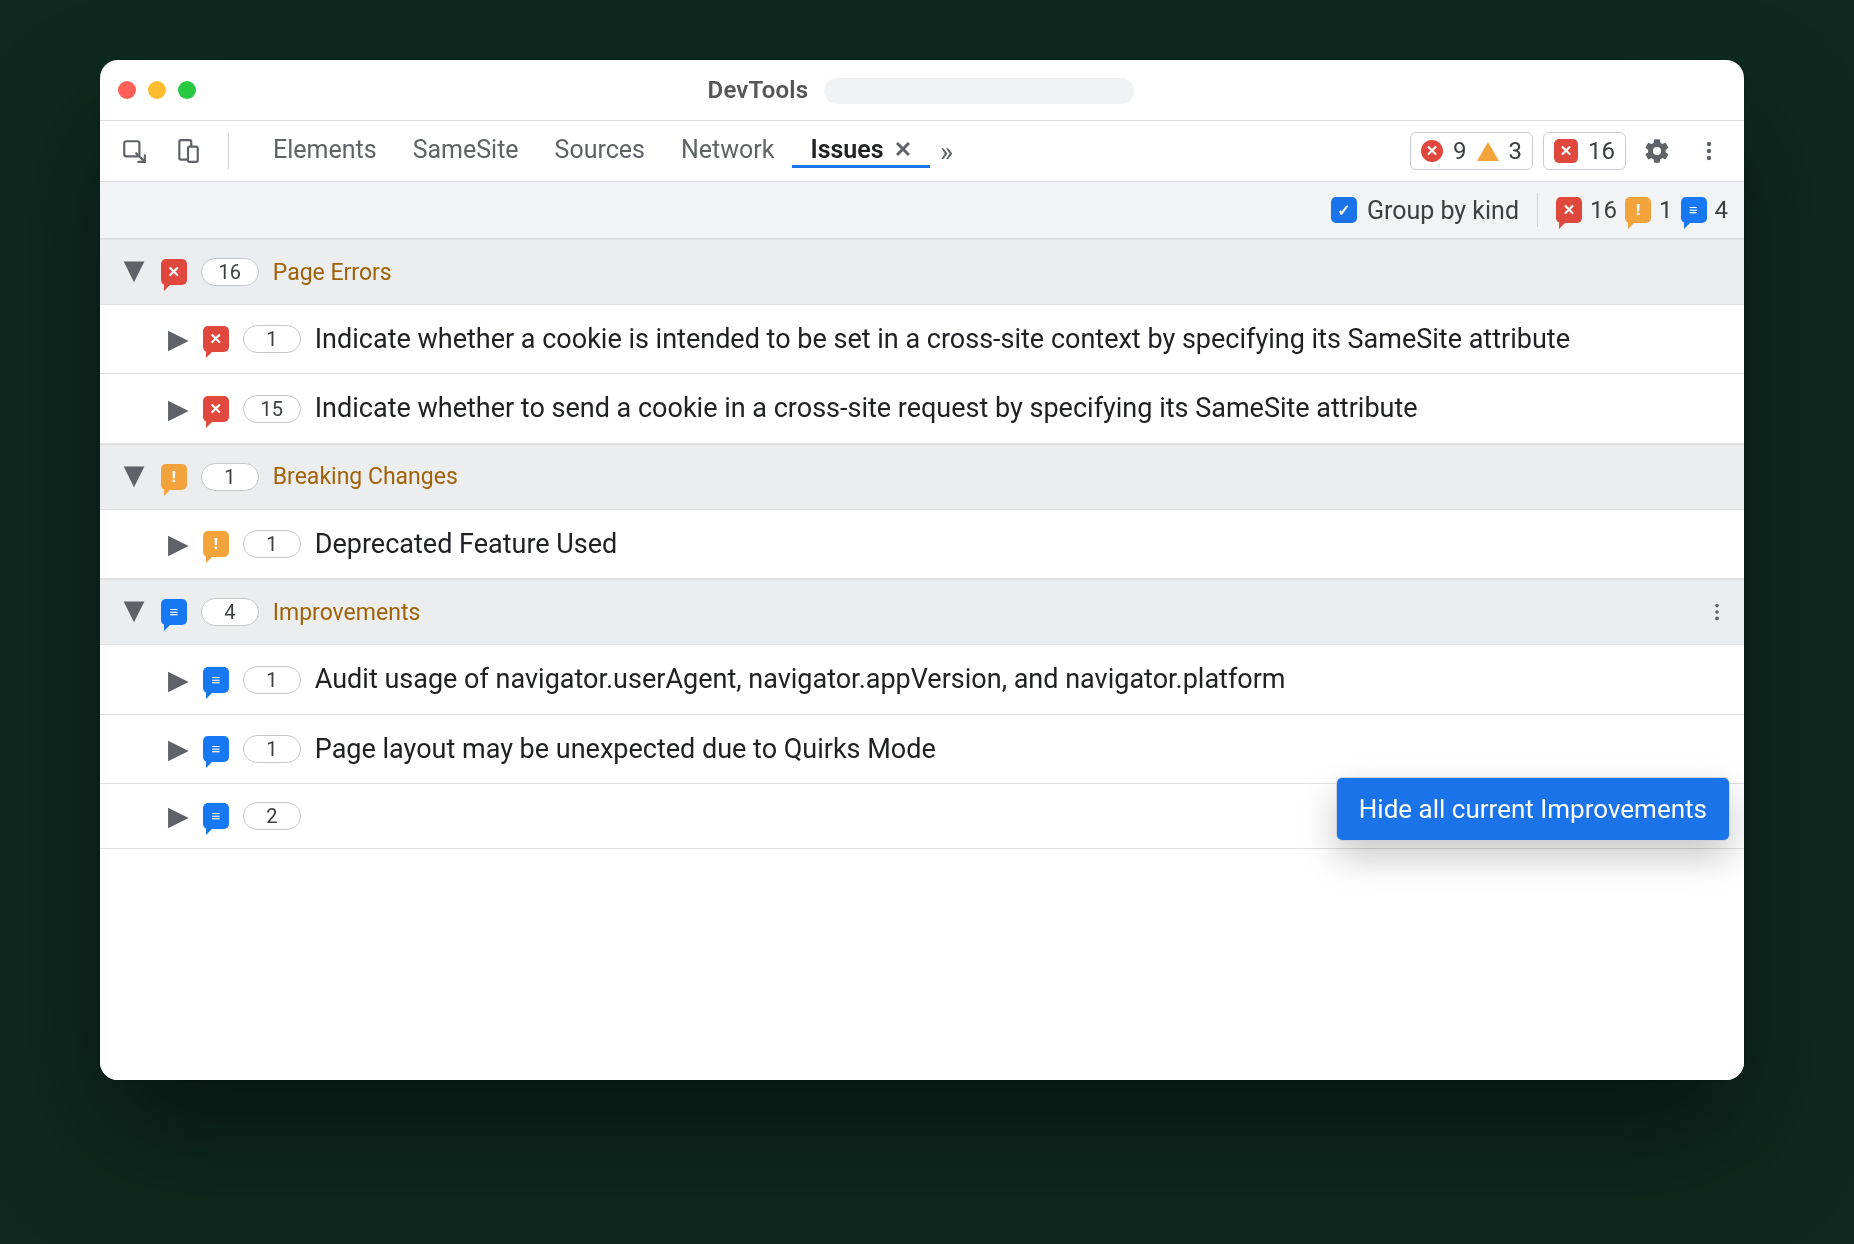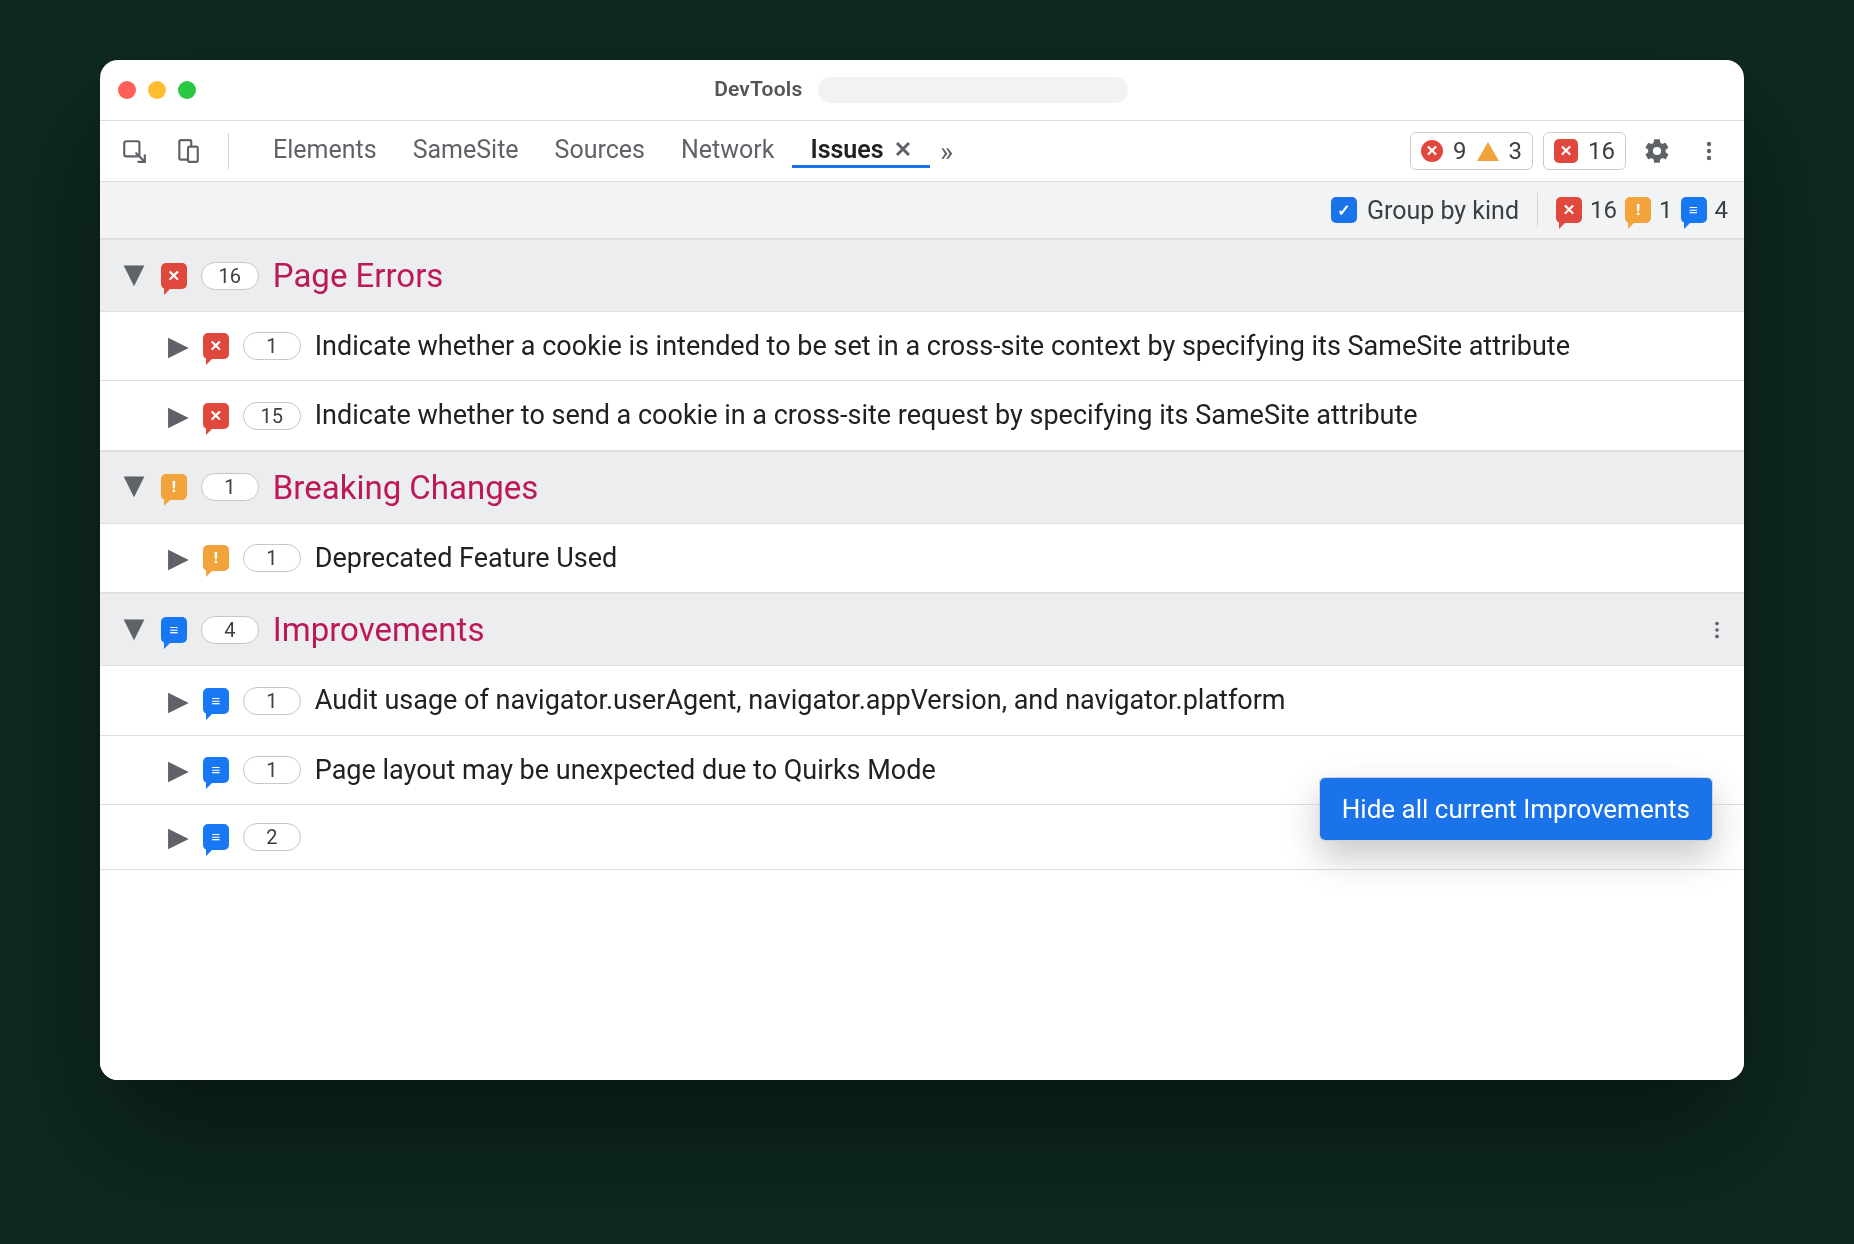--- a/index.html
+++ b/index.html
@@ -32,21 +32,21 @@
     position:absolute;left:100px;top:60px;width:1644px;height:1020px;
     background:var(--win);border-radius:18px;
     box-shadow:0 60px 120px rgba(0,0,0,.45),0 0 0 2px rgba(0,0,0,.03);
     display:flex;flex-direction:column;overflow:hidden;
   }
   
   .titlebar{height:60px;display:flex;align-items:center;padding:0 18px;border-bottom:1px solid var(--tab-border);}
   .traffic{display:flex;gap:12px;}
   .tl{width:18px;height:18px;border-radius:50%;}
   .tl.r{background:#ff5f57;} .tl.y{background:#febc2e;} .tl.g{background:#28c840;}
-  .title{flex:1;text-align:center;color:#555;font-size:21px;font-weight:600;letter-spacing:.2px;position:relative;left:-40px;}
+  .title{flex:1;text-align:center;color:#555;font-size:24px;font-weight:600;letter-spacing:.2px;position:relative;left:-40px;}
   .title .blank{display:inline-block;width:310px;height:26px;border-radius:14px;background:#f1f2f3;vertical-align:middle;margin-left:10px;}
   
   .toolbar{height:60px;display:flex;align-items:center;gap:12px;padding:0 14px;border-bottom:1px solid var(--tab-border);}
   .tool-left{display:flex;align-items:center;gap:14px;}
   .ibtn{width:40px;height:40px;display:flex;align-items:center;justify-content:center;border-radius:6px;color:#5f6368;}
   .vsep{width:1px;height:36px;background:#d0d3d6;margin:0 6px;}
   .tabs{display:flex;align-items:stretch;height:100%;margin-left:6px;}
   .tab{padding:0 18px;display:flex;align-items:center;gap:10px;color:#5f6368;font-size:25px;border-bottom:3px solid transparent;}
   .tab.active{color:#202124;font-weight:600;border-bottom-color:var(--blue);text-align:right;}
   .tab .x{font-size:22px;color:#5f6368;}
@@ -67,25 +67,25 @@
   .pill-line{display:flex;align-items:center;gap:8px;font-size:24px;color:#3c4043;}
   .chat{width:26px;height:26px;border-radius:5px;display:inline-block;position:relative;}
   .chat::after{content:"";position:absolute;left:3px;bottom:-6px;border-top:10px solid currentColor;border-left:0 solid transparent;border-right:10px solid transparent;}
   .chat.err{background:var(--err-bg);color:var(--err-bg);} .chat.warn{background:var(--warn-bg);color:var(--warn-bg);} .chat.info{background:var(--blue2);color:var(--blue2);}
   .chat .m{position:absolute;inset:0;display:flex;align-items:center;justify-content:center;color:#fff;font-weight:900;font-size:15px;}
   
   .issues{flex:1;overflow:auto;background:#fff;position:relative;}
   .group{background:var(--header);border-top:1px solid var(--row-border);border-bottom:1px solid var(--row-border);display:flex;align-items:center;gap:14px;padding:16px 16px 16px 26px;font-size:27px;}
   .caret{color:#5f6368;transform:rotate(90deg);} .caret.right{transform:none;}
   .count-pill{border:1px solid #c4c8cc;border-radius:14px;background:#fff;padding:0 12px;font-size:20px;color:#3c4043;min-width:32px;text-align:center;line-height:26px;}
-  .lbl{color:#be185d;font-size:33px;}
+  .lbl{color:#a16207;font-size:23px;}
   .item{display:flex;align-items:center;gap:14px;padding:16px 16px 16px 68px;border-bottom:1px solid var(--row-border);font-size:27px;color:#202124;}
   .item .txt{flex:1;line-height:1.35;}
   .menu{
-    position:absolute;right:31px;top:538px;background:#fff;border:1px solid #cfd3d8;border-radius:6px;
+    position:absolute;right:14px;top:538px;background:#fff;border:1px solid #cfd3d8;border-radius:6px;
     box-shadow:0 16px 36px rgba(0,0,0,.22);overflow:hidden;z-index:5;
   }
   .menu-item{background:#1a73e8;color:#fff;font-size:26px;padding:16px 22px;white-space:nowrap;}
   svg{display:block;}
 </style>
 </head>
 <body>
 
 <div class="stage">
   <div class="window">

